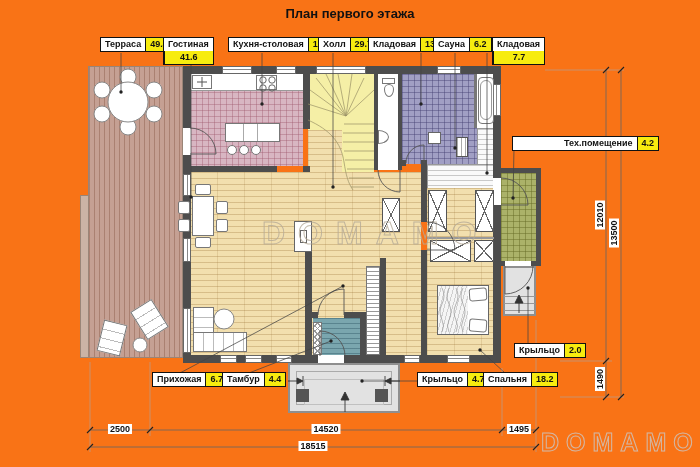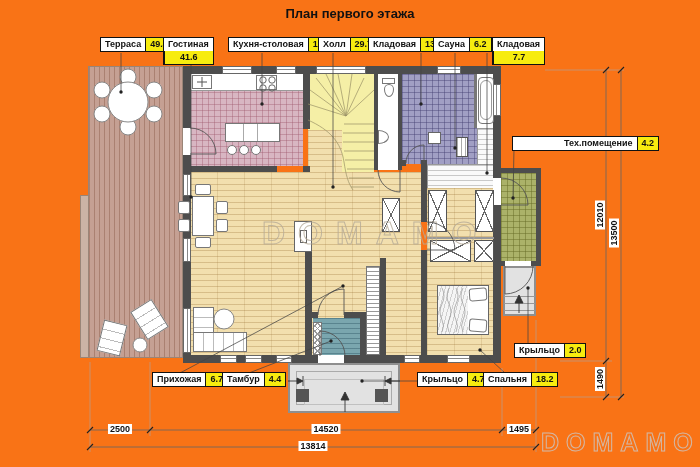--- a/index.html
+++ b/index.html
@@ -325,21 +325,21 @@
     <span class="lbl-area">4.7</span>
   </div>
   <div class="lbl" style="left:483px;top:372px;">
     <span class="lbl-name">Спальня</span>
     <span class="lbl-area">18.2</span>
   </div>
 
   <div class="dim" style="left:120px;top:429px;">2500</div>
   <div class="dim" style="left:326px;top:429px;">14520</div>
   <div class="dim" style="left:519px;top:429px;">1495</div>
-  <div class="dim" style="left:313px;top:446px;">13814</div>
+  <div class="dim" style="left:313px;top:446px;">18515</div>
   <div class="dim dim-v" style="left:600px;top:215px;">12010</div>
   <div class="dim dim-v" style="left:600px;top:379px;">1490</div>
   <div class="dim dim-v" style="left:614px;top:233px;">13500</div>
 
   <div class="wm" id="wm-center">DOMAMO</div>
   <div class="wm" id="wm-corner">DOMAMO</div>
 
 </div>
 
 </body></html>

